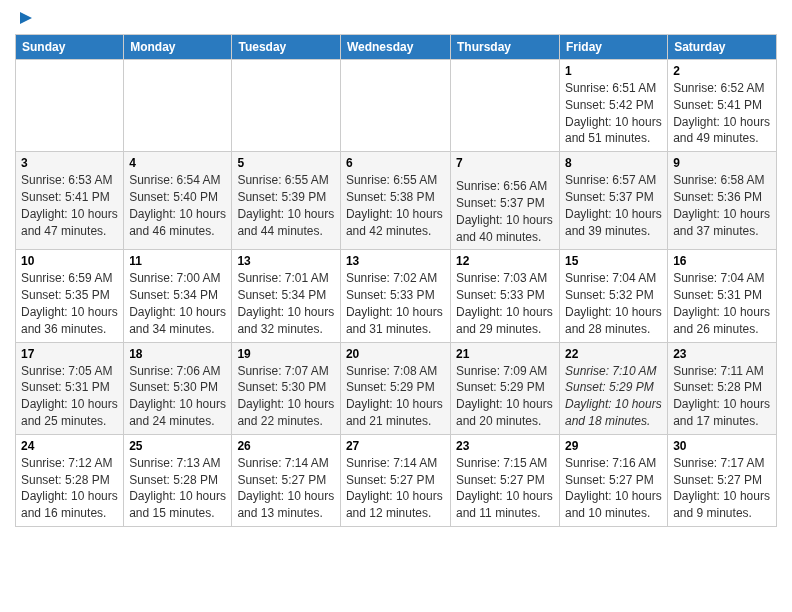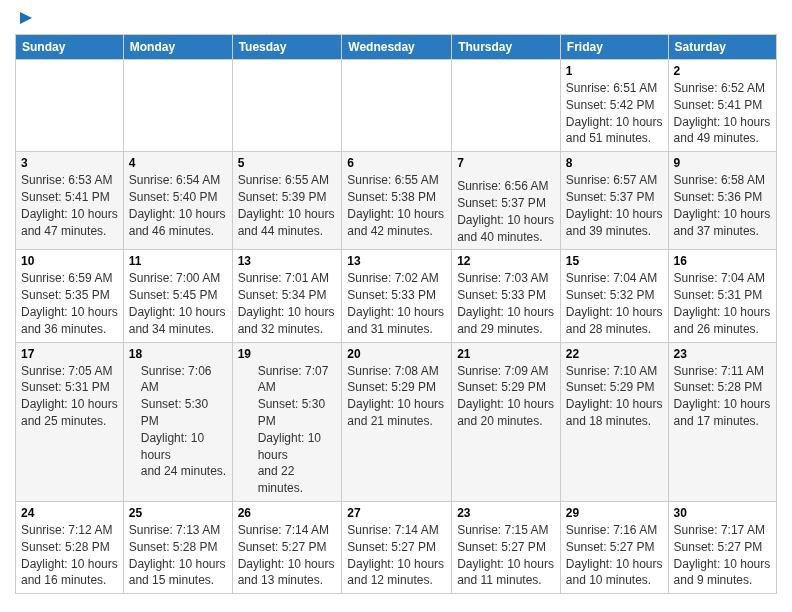--- a/index.html
+++ b/index.html
@@ -204,21 +204,21 @@
           <td>
             <span class="day-num">10</span>
             <div class="day-info" style="white-space: pre-line;">Sunrise: 6:59 AM
 Sunset: 5:35 PM
 Daylight: 10 hours
 and 36 minutes.</div>
           </td>
           <td>
             <span class="day-num">11</span>
             <div class="day-info" style="white-space: pre-line;">Sunrise: 7:00 AM
-Sunset: 5:45 PM
+Sunset: 5:34 PM
 Daylight: 10 hours
 and 34 minutes.</div>
           </td>
           <td>
             <span class="day-num">13</span>
             <div class="day-info" style="white-space: pre-line;">Sunrise: 7:01 AM
 Sunset: 5:34 PM
 Daylight: 10 hours
 and 32 minutes.</div>
           </td>
@@ -254,49 +254,49 @@
         <tr>
           <td>
             <span class="day-num">17</span>
             <div class="day-info" style="white-space: pre-line;">Sunrise: 7:05 AM
 Sunset: 5:31 PM
 Daylight: 10 hours
 and 25 minutes.</div>
           </td>
           <td>
             <span class="day-num">18</span>
-            <div class="day-info" style="white-space: pre-line; margin-left: 12px;">Sunrise: 7:06 AM
+            <div class="day-info" style="white-space: pre-line;">Sunrise: 7:06 AM
 Sunset: 5:30 PM
 Daylight: 10 hours
 and 24 minutes.</div>
           </td>
           <td>
             <span class="day-num">19</span>
-            <div class="day-info" style="white-space: pre-line; margin-left: 20px;">Sunrise: 7:07 AM
+            <div class="day-info" style="white-space: pre-line;">Sunrise: 7:07 AM
 Sunset: 5:30 PM
 Daylight: 10 hours
 and 22 minutes.</div>
           </td>
           <td>
             <span class="day-num">20</span>
             <div class="day-info" style="white-space: pre-line;">Sunrise: 7:08 AM
 Sunset: 5:29 PM
 Daylight: 10 hours
 and 21 minutes.</div>
           </td>
           <td>
             <span class="day-num">21</span>
             <div class="day-info" style="white-space: pre-line;">Sunrise: 7:09 AM
 Sunset: 5:29 PM
 Daylight: 10 hours
 and 20 minutes.</div>
           </td>
           <td>
             <span class="day-num">22</span>
-            <div class="day-info" style="white-space: pre-line;">Sunrise: 7:10 AM
+            <div class="day-info" style="white-space: pre-line; font-style: italic;">Sunrise: 7:10 AM
 Sunset: 5:29 PM
 Daylight: 10 hours
 and 18 minutes.</div>
           </td>
           <td>
             <span class="day-num">23</span>
             <div class="day-info" style="white-space: pre-line;">Sunrise: 7:11 AM
 Sunset: 5:28 PM
 Daylight: 10 hours
 and 17 minutes.</div>

